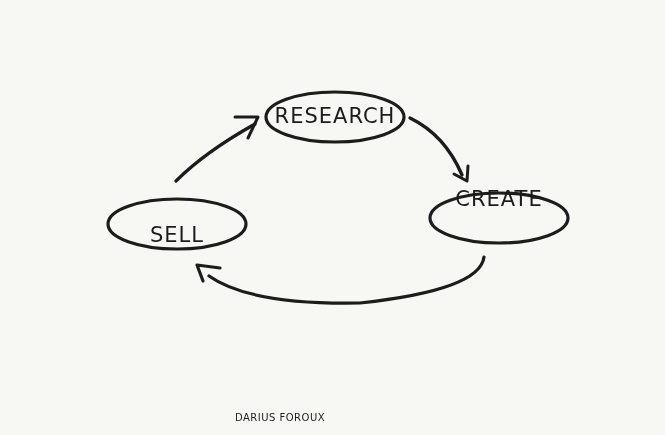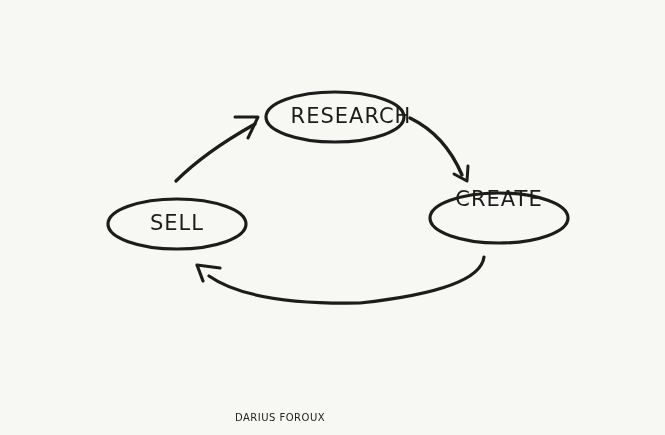--- a/index.html
+++ b/index.html
@@ -49,19 +49,19 @@
       <path d="M454 174 L 467 181 L 468 166" stroke-width="3"></path>
     </g>
 
     <g>
       <path d="M484 257 Q 480 290 360 303 Q 250 305 209 276" stroke-width="3.2"></path>
       <path d="M220 268 L 197 265 L 203 281" stroke-width="3.2"></path>
     </g>
   </g>
 </svg>
 
-<div class="label node-label" style="left:266px; top:104px; width:138px;margin-left:16px;">RESEARCH</div>
+<div class="label node-label" style="left:266px; top:104px; width:138px;">RESEARCH</div>
 
 <div class="label node-label" style="left:430px; top:187px; width:138px;">CREATE</div>
 
-<div class="label node-label" style="left:108px; top:211px; width:138px;">SELL</div>
+<div class="label node-label" style="left:108px; top:223px; width:138px;">SELL</div>
 
 <div class="credit">DARIUS FOROUX</div>
 
 </body></html>

